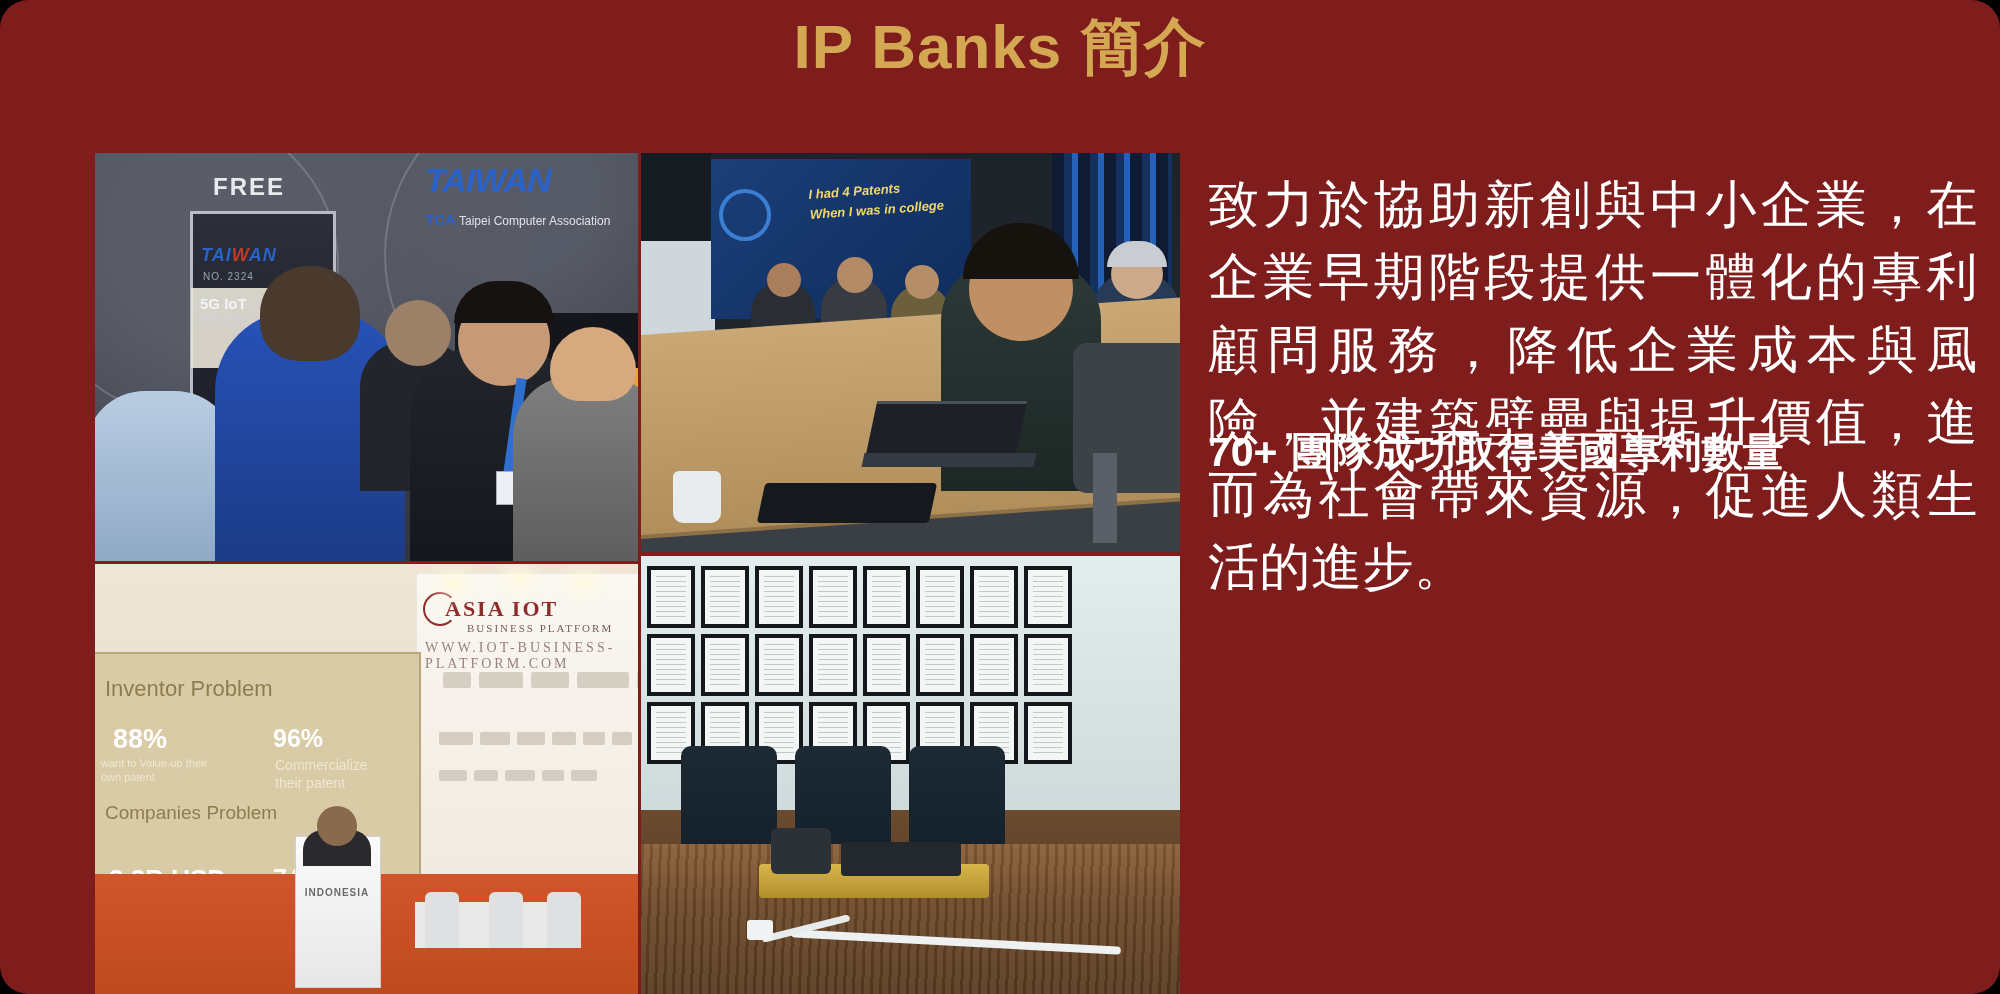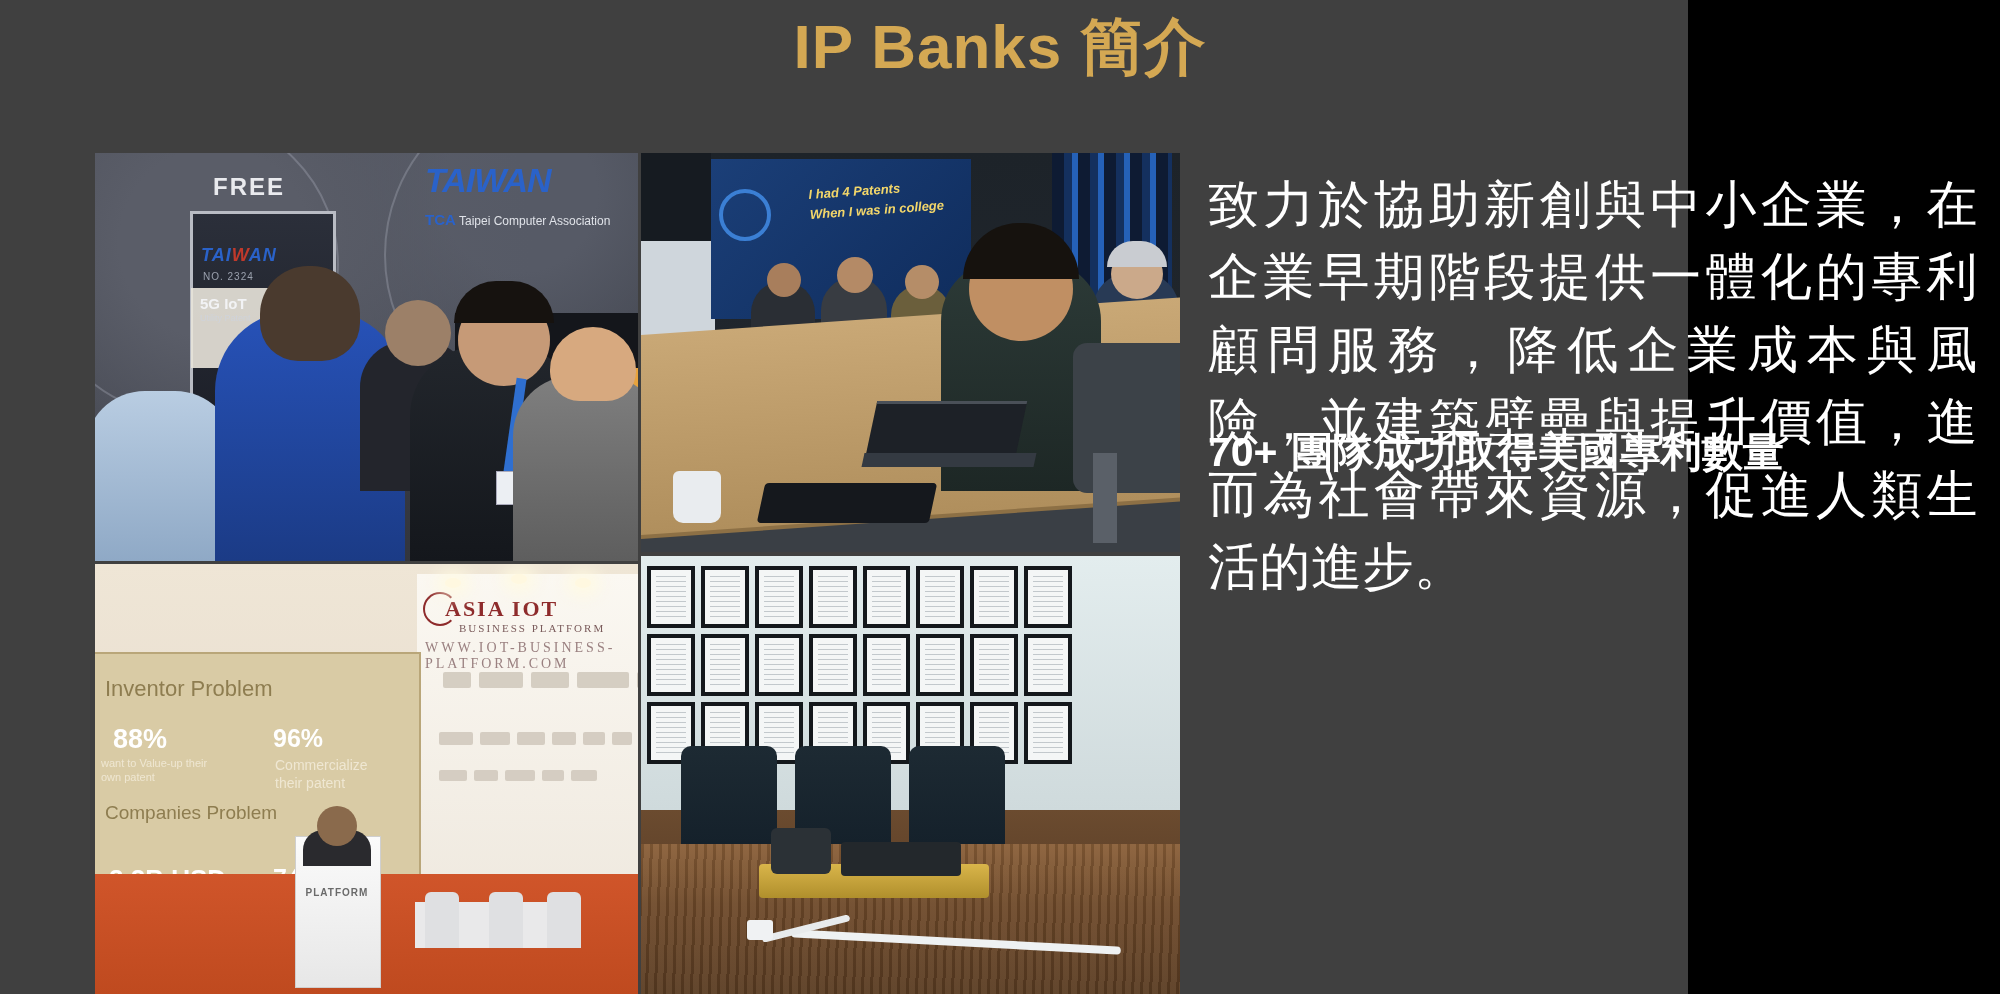--- a/index.html
+++ b/index.html
@@ -1,17 +1,17 @@
 <!DOCTYPE html>
 <html><head>
 <meta charset="utf-8">
 <style>
   html,body{margin:0;padding:0;background:#000;}
   body{width:2000px;height:994px;overflow:hidden;font-family:"Liberation Sans","DejaVu Sans",sans-serif;}
-  .slide{position:relative;width:1688px;height:994px;background:#404040;}
+  .slide{position:relative;width:2000px;height:994px;background:#7f1d1d;border-radius:28px;}
 
   
   .title{
     position:absolute;top:8px;left:0;width:2000px;text-align:center;
     font-size:62px;font-weight:bold;letter-spacing:1px;line-height:1.25;
     white-space:nowrap;
   }
   .title .en{font-family:"Liberation Sans",sans-serif;}
   .title .zh{font-family:"DejaVu Sans",sans-serif;}
 
@@ -99,21 +99,21 @@
   .bl-n1{left:18px;top:160px;font-size:27px;color:#fff;font-weight:bold;}
   .bl-n1s{left:6px;top:192px;font-size:11px;color:#efe7d2;width:120px;line-height:1.3;}
   .bl-n2{left:178px;top:160px;font-size:25px;color:#fff;font-weight:bold;}
   .bl-n2s{left:180px;top:192px;font-size:14px;color:#efe7d2;width:120px;line-height:1.3;}
   .bl-n3{left:14px;top:300px;font-size:26px;color:#fff;font-weight:bold;}
   .bl-n3s{left:6px;top:332px;font-size:11px;color:#efe7d2;width:130px;line-height:1.3;}
   .bl-n4{left:178px;top:300px;font-size:25px;color:#fff;font-weight:bold;}
   .bl-n4s{left:166px;top:332px;font-size:11px;color:#efe7d2;width:130px;line-height:1.3;}
   .bl-wall{position:absolute;left:322px;top:10px;width:230px;height:330px;background:linear-gradient(180deg,#fbf8f2,#efe9df);}
   .bl-asia{position:absolute;left:350px;top:32px;font-size:22px;color:#8e2b2b;font-family:"Liberation Serif",serif;letter-spacing:2px;font-weight:bold;}
-  .bl-asiasub{position:absolute;left:364px;top:58px;font-size:11px;color:#7a5b5b;font-family:"Liberation Serif",serif;letter-spacing:2px;}
+  .bl-asiasub{position:absolute;left:372px;top:58px;font-size:11px;color:#7a5b5b;font-family:"Liberation Serif",serif;letter-spacing:2px;}
   .bl-asiaurl{position:absolute;left:330px;top:76px;font-size:14px;color:#9a8080;letter-spacing:3px;font-family:Liberation Serif, serif;}
   .bl-ring{position:absolute;left:328px;top:28px;width:30px;height:30px;border:2px solid #8e2b2b;border-radius:50%;border-right-color:transparent;}
   .bl-row{position:absolute;display:flex;align-items:center;gap:10px;}
   .bl-chip{height:16px;background:#cfc7bb;border-radius:2px;opacity:.85;}
   .bl-lamp{position:absolute;width:16px;height:10px;background:#fff8e0;border-radius:50%;box-shadow:0 0 16px 9px rgba(255,250,225,.8);}
   .bl-podium{position:absolute;left:200px;bottom:6px;width:84px;height:150px;background:linear-gradient(180deg,#fbfbfb,#e7e7e7);border:1px solid #cfcfcf;}
   .bl-podtxt{position:absolute;left:206px;bottom:96px;width:72px;text-align:center;font-size:10px;color:#6a6a6a;letter-spacing:1px;font-weight:bold;}
   .bl-speakerh{position:absolute;left:222px;bottom:148px;width:40px;height:40px;border-radius:50%;background:#8a6a4c;}
   .bl-speakerb{position:absolute;left:208px;bottom:128px;width:68px;height:36px;border-radius:20px 20px 0 0;background:#2a2a2e;}
   .bl-tablew{position:absolute;left:320px;bottom:46px;width:150px;height:46px;background:#e9e9ea;}
@@ -283,21 +283,21 @@
         <div class="bl-slidetxt bl-n3s">R&amp;D Cost annually</div>
         <div class="bl-slidetxt bl-n4">74.7%</div>
         <div class="bl-slidetxt bl-n4s">Change patent for funding</div>
 
         <div class="bl-carpet"></div>
         <div class="bl-tablew"></div>
         <div class="bl-chairw" style="left:330px;"></div>
         <div class="bl-chairw" style="left:394px;"></div>
         <div class="bl-chairw" style="left:452px;"></div>
         <div class="bl-podium"></div>
-        <div class="bl-podtxt">PLATFORM</div>
+        <div class="bl-podtxt">INDONESIA</div>
         <div class="bl-speakerb"></div>
         <div class="bl-speakerh"></div>
       </div>
     </div>
 
     <div class="ph ph-br">
       <div class="scene">
         <div class="br-bg"></div>
         <div class="br-wall"></div>
         <div class="br-frames">

